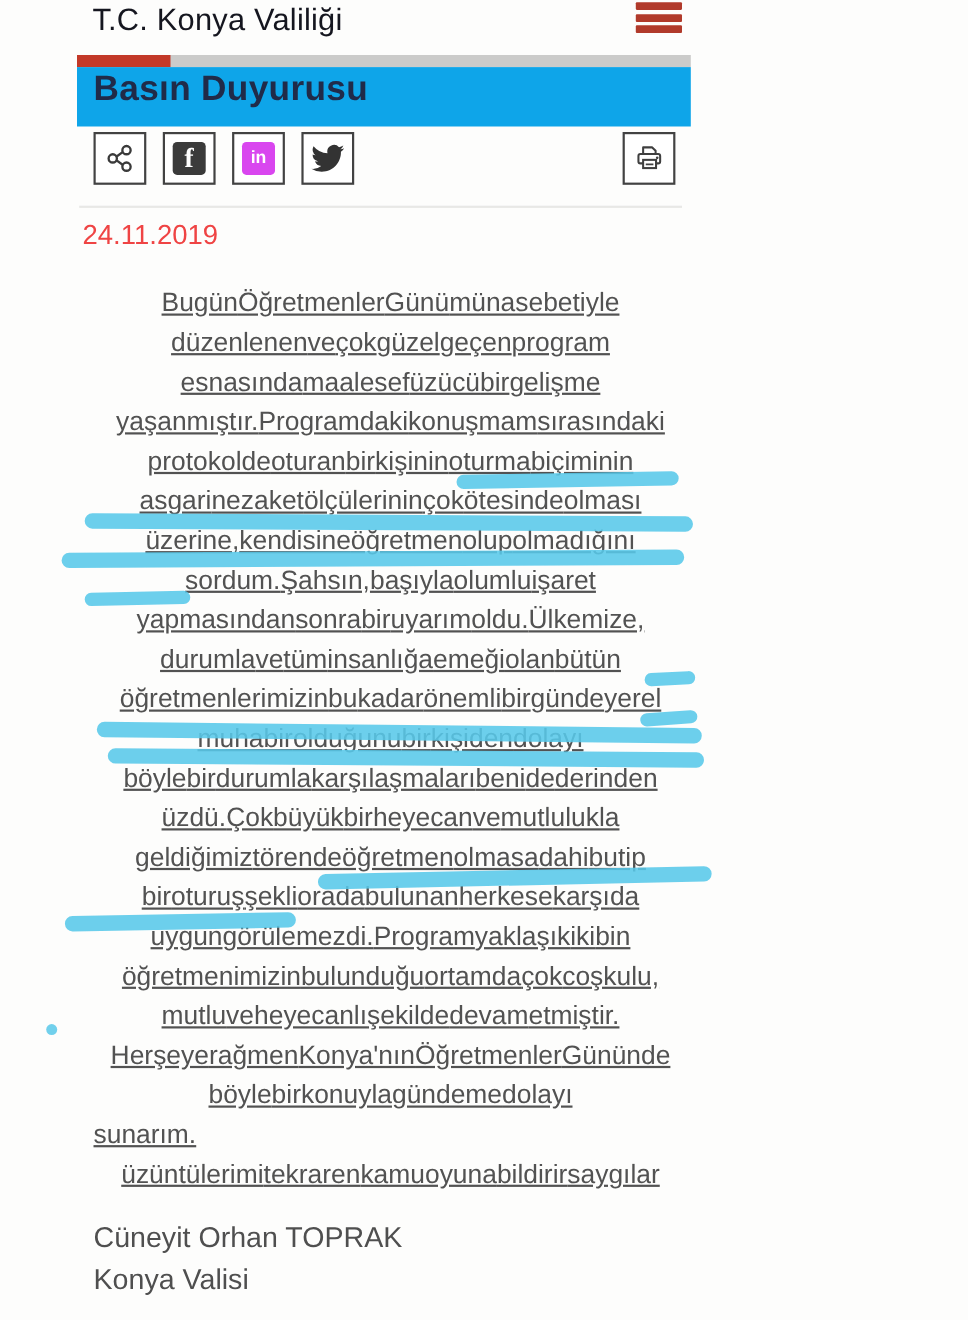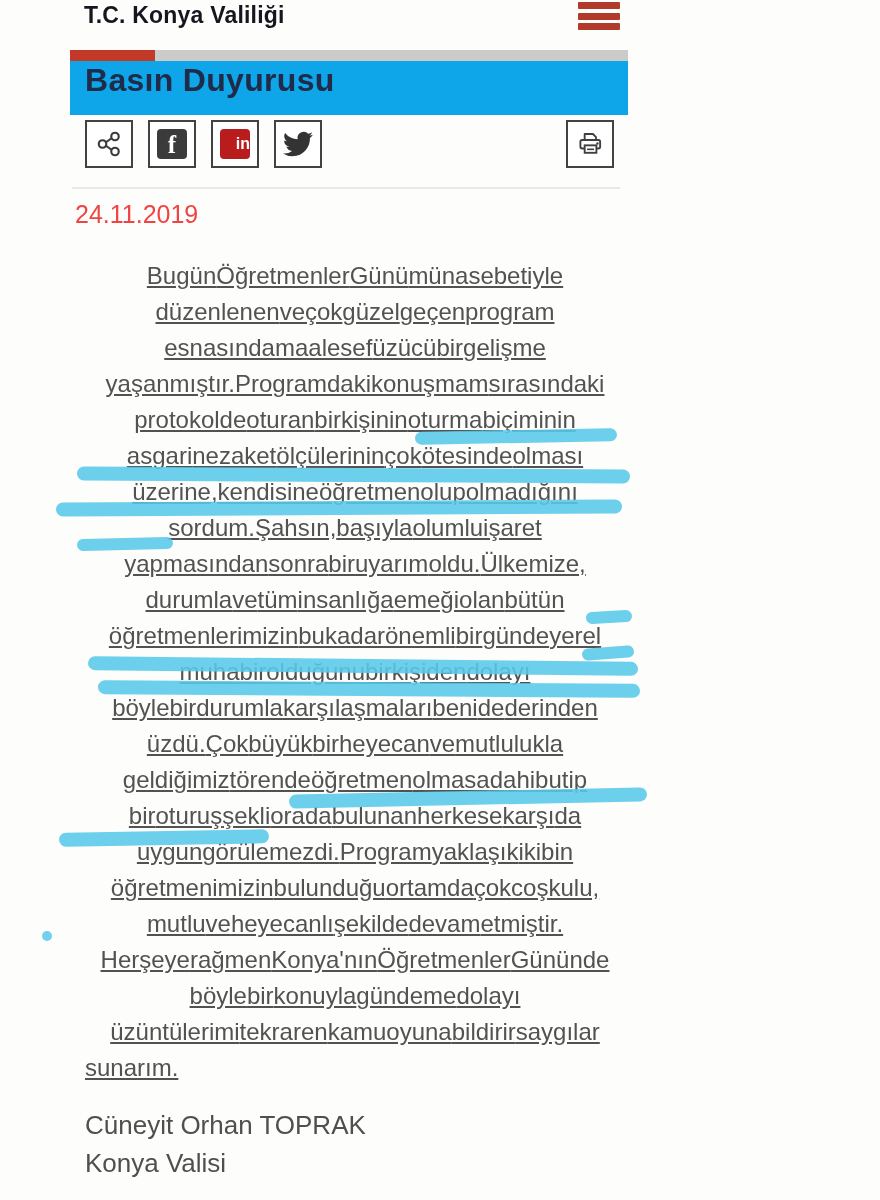--- a/index.html
+++ b/index.html
@@ -1,40 +1,40 @@
 <!DOCTYPE html>
 <html lang="tr"><head>
 <meta charset="utf-8">
 <style>
   html,body{margin:0;padding:0;background:#ffffff;}
   .page{position:relative;width:880px;height:1200px;background:#fdfdfc;overflow:hidden;
         font-family:"Liberation Sans","DejaVu Sans",sans-serif;}
 
   
-  .site-title{position:absolute;left:84px;top:2px;font-size:23px;font-weight:bold;
+  .site-title{position:absolute;left:84px;top:2px;font-size:28px;font-weight:normal;
               color:#15161f;letter-spacing:.2px;text-align:right;}
   .hamburger{position:absolute;left:578px;top:2px;width:42px;cursor:pointer;}
   .hamburger .bar{height:7px;margin-bottom:3.5px;border-radius:1px;}
 
   
   .title-bar{position:absolute;left:70px;top:50px;width:558px;height:11px;background:#cbcbca;}
   .title-bar-red{position:absolute;left:0;top:0;height:11px;width:85px;}
   .title-band{position:absolute;left:70px;top:61px;width:558px;height:54px;background:#0ea5e9;}
   .page-title{position:absolute;left:15px;top:1px;font-size:32px;font-weight:bold;
               color:#202b49;letter-spacing:.3px;}
 
   
   .icon-box{position:absolute;top:120px;width:48px;height:48px;background:#ffffff;
             border:2px solid #424242;box-sizing:border-box;display:flex;
             align-items:center;justify-content:center;cursor:pointer;}
   .fb-glyph{width:30px;height:30px;background:#3b3b3b;border-radius:4px;color:#fff;
             font-weight:bold;font-size:25px;line-height:31px;text-align:center;
             font-family:"Liberation Serif","DejaVu Serif",serif;overflow:hidden;}
-  .li-glyph{width:30px;height:30px;background:#b91c1c;border-radius:4px;color:#fff;
-            font-weight:bold;font-size:16px;line-height:30px;text-align:right;}
+  .li-glyph{width:30px;height:30px;background:#d946ef;border-radius:4px;color:#fff;
+            font-weight:bold;font-size:16px;line-height:30px;text-align:center;}
 
   .divider{position:absolute;left:72px;top:187px;width:548px;height:2px;background:#e8e8e6;}
   .date{position:absolute;left:75px;top:200px;font-size:25px;color:#ef4444;}
 
   
   .article{position:absolute;left:85px;top:258px;width:540px;font-size:24px;color:#525252;}
   .pline{display:flex;justify-content:center;height:36px;line-height:36px;white-space:nowrap;text-decoration:underline;}
   .pline.single{display:block;}
 
   .signature{position:absolute;left:85px;top:1106px;width:540px;text-align:left;
@@ -254,28 +254,28 @@
         <span>Öğretmenler</span>
         <span>Gününde</span>
       </div>
       <div class="pline">
         <span>böyle</span>
         <span>bir</span>
         <span>konuyla</span>
         <span>gündeme</span>
         <span>dolayı</span>
       </div>
+      <div class="pline single"><span>sunarım.</span></div>
       <div class="pline">
         <span>üzüntülerimi</span>
         <span>tekraren</span>
         <span>kamuoyuna</span>
         <span>bildirir</span>
         <span>saygılar</span>
       </div>
-      <div class="pline single"><span>sunarım.</span></div>
     </div>
 
   <div class="signature">
     <div>Cüneyit Orhan TOPRAK</div>
     <div>Konya Valisi</div>
   </div>
 
   <div>
       <div class="stroke" style="left: 415px; top: 430px; width: 202px; height: 13px; background: rgb(88, 200, 233); transform: rotate(-1deg);"></div>
       <div class="stroke" style="left: 77px; top: 468px; width: 553px; height: 14px; background: rgb(88, 200, 233); transform: rotate(0.3deg);"></div>

